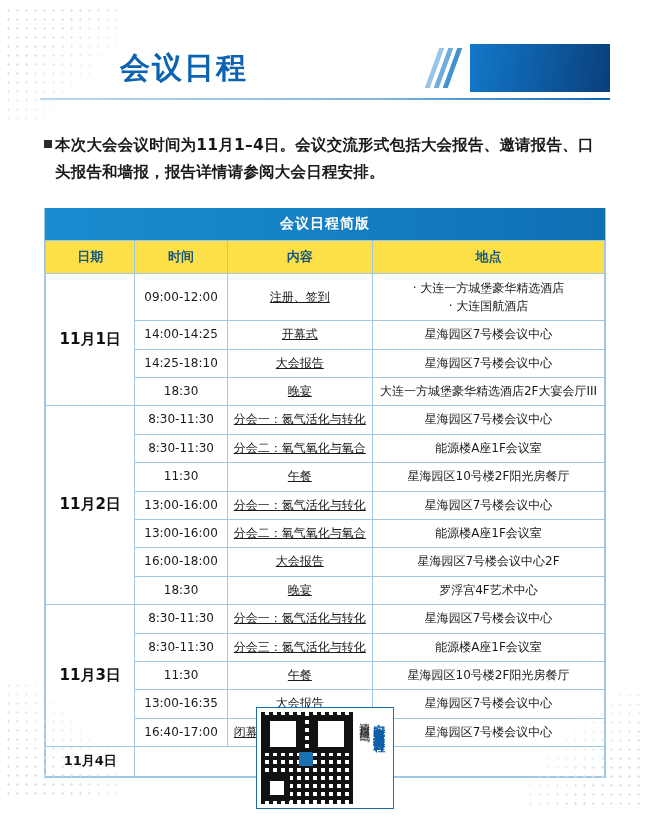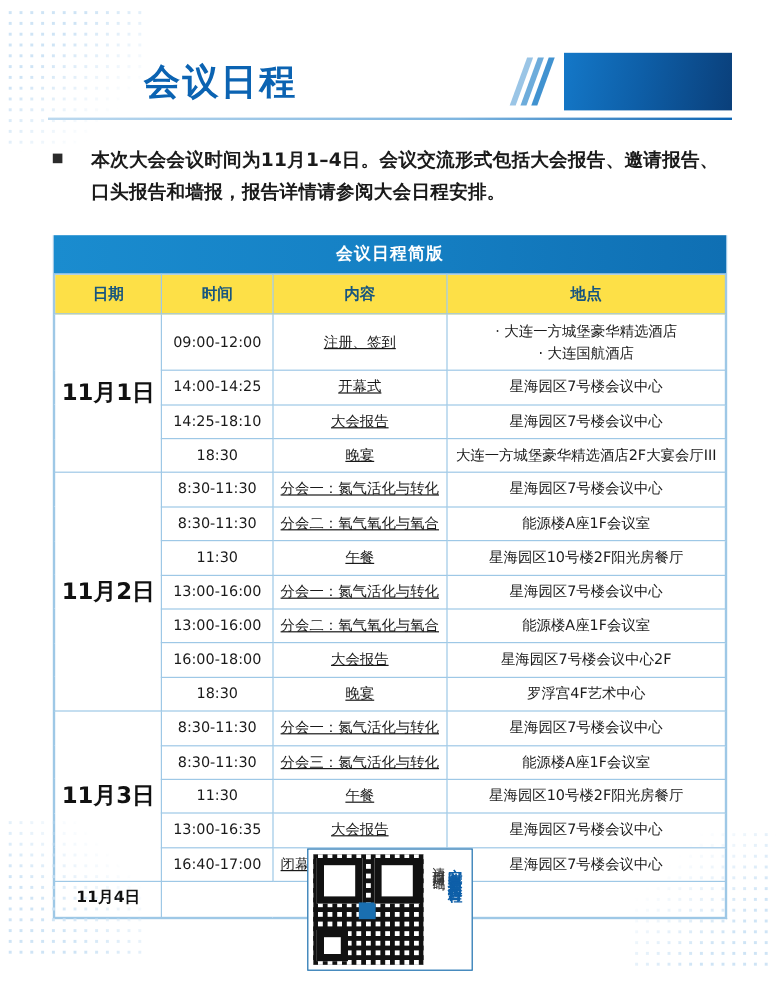--- a/index.html
+++ b/index.html
@@ -81,23 +81,23 @@
     position: absolute;
     left: 0;
     right: 0;
     bottom: 0;
     height: 2px;
     background: linear-gradient(90deg, #bcd9ef 0%, #7fb6e0 60%, #0b63b2 100%);
   }
 
   
   .intro {
-    margin: 20px 48px 0 44px;
-    display: flex;
-    gap: 24px;
+    margin: 32px 48px 0 44px;
+    display: flex;
+    gap: 3px;
     align-items: flex-start;
   }
   .intro-bullet {
     width: 8px;
     height: 8px;
     background: #2b2b2b;
     margin-top: 8px;
     flex: 0 0 auto;
   }
   .intro-text {
@@ -141,21 +141,21 @@
   }
   tbody td {
     border: 1px solid #9ec8e6;
     padding: 5px 4px;
     text-align: center;
     height: 25px;
     vertical-align: middle;
     line-height: 1.45;
   }
   td.date-cell {
-    font-size: 19px;
+    font-size: 15px;
     font-weight: bold;
     color: #111;
   }
   td.venue-multi {
     line-height: 1.5;
     font-size: 12px;
   }
   td.content-cell { white-space: nowrap; text-decoration: underline; }
   td.last-row {
     font-size: 13px;

